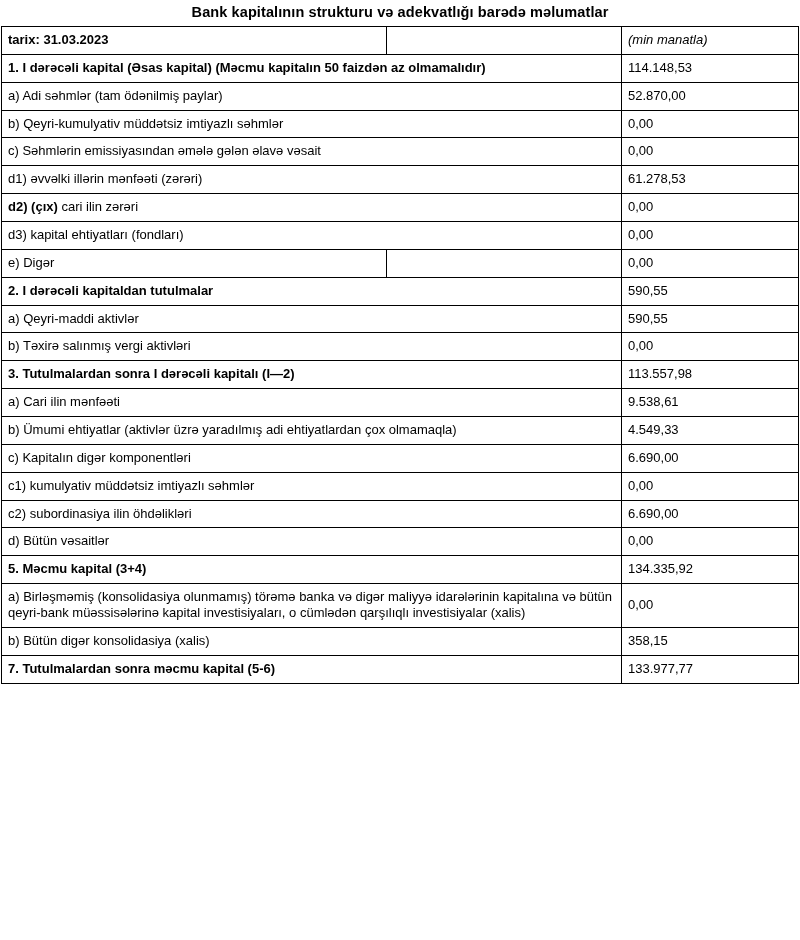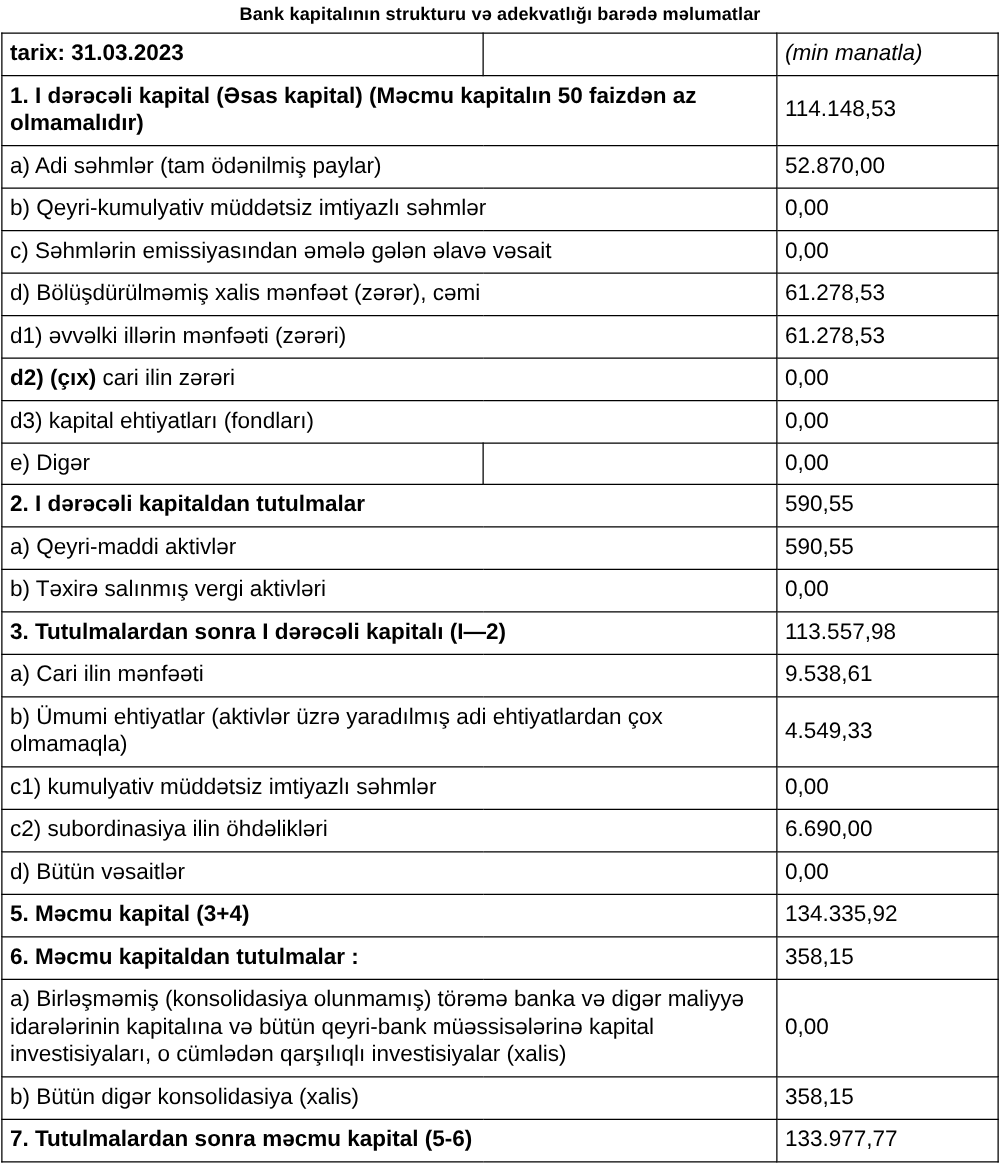--- a/index.html
+++ b/index.html
@@ -28,21 +28,21 @@
     letter-spacing: 0.1px;
   }
   table.report {
     border-collapse: collapse;
     width: 798px;
     margin: 0 1px;
     table-layout: fixed;
   }
   table.report td {
     border: 1px solid #000000;
-    font-size: 18px;
+    font-size: 13px;
     padding: 5px 6px 6px 6px;
     vertical-align: middle;
     line-height: 1.22;
   }
   td.label {
     text-align: left;
   }
   td.mid {
     width: 222px;
     border-left: none;
@@ -96,24 +96,20 @@
         </tr>
         <tr>
           <td class="label wrap ind1" colspan="2">b) Qeyri-kumulyativ müddətsiz imtiyazlı səhmlər</td>
           <td class="value">0,00</td>
         </tr>
         <tr>
           <td class="label wrap ind1" colspan="2">c) Səhmlərin emissiyasından əmələ gələn  əlavə vəsait</td>
           <td class="value">0,00</td>
         </tr>
         <tr>
-          <td class="label wrap ind1" colspan="2">d)   Bölüşdürülməmiş xalis mənfəət (zərər), cəmi</td>
-          <td class="value">61.278,53</td>
-        </tr>
-        <tr>
           <td class="label wrap ind2" colspan="2">d1) əvvəlki illərin mənfəəti (zərəri)</td>
           <td class="value">61.278,53</td>
         </tr>
         <tr>
           <td class="label wrap ind2" colspan="2"><span class="bold">d2) (çıx)</span> cari ilin zərəri</td>
           <td class="value">0,00</td>
         </tr>
         <tr>
           <td class="label wrap ind2" colspan="2">d3) kapital ehtiyatları (fondları)</td>
           <td class="value">0,00</td>
@@ -141,38 +137,38 @@
         </tr>
         <tr>
           <td class="label wrap ind1" colspan="2">a) Cari ilin mənfəəti</td>
           <td class="value">9.538,61</td>
         </tr>
         <tr>
           <td class="label wrap ind1" colspan="2">b) Ümumi ehtiyatlar (aktivlər üzrə yaradılmış adi ehtiyatlardan çox olmamaqla)</td>
           <td class="value">4.549,33</td>
         </tr>
         <tr>
+          <td class="label wrap ind1" colspan="2">c)  Kapitalın digər komponentləri</td>
+          <td class="value">6.690,00</td>
+        </tr>
+        <tr>
           <td class="label wrap ind2" colspan="2">c1) kumulyativ müddətsiz imtiyazlı səhmlər</td>
           <td class="value">0,00</td>
         </tr>
         <tr>
           <td class="label wrap ind2" colspan="2">c2) subordinasiya ilin öhdəlikləri</td>
           <td class="value">6.690,00</td>
         </tr>
         <tr>
           <td class="label wrap ind1" colspan="2">d) Bütün vəsaitlər</td>
           <td class="value">0,00</td>
         </tr>
         <tr>
           <td class="label wrap bold" colspan="2">5. Məcmu kapital (3+4)</td>
           <td class="value">134.335,92</td>
-        </tr>
-        <tr>
-          <td class="label wrap bold" colspan="2">6. Məcmu kapitaldan tutulmalar :</td>
-          <td class="value">358,15</td>
         </tr>
         <tr>
           <td class="label wrap ind1" colspan="2">a)   Birləşməmiş (konsolidasiya olunmamış) törəmə banka və digər maliyyə idarələrinin kapitalına və bütün qeyri-bank müəssisələrinə kapital investisiyaları, o cümlədən qarşılıqlı investisiyalar (xalis)</td>
           <td class="value">0,00</td>
         </tr>
         <tr>
           <td class="label wrap ind1" colspan="2">b)   Bütün digər konsolidasiya (xalis)</td>
           <td class="value">358,15</td>
         </tr>
         <tr>

